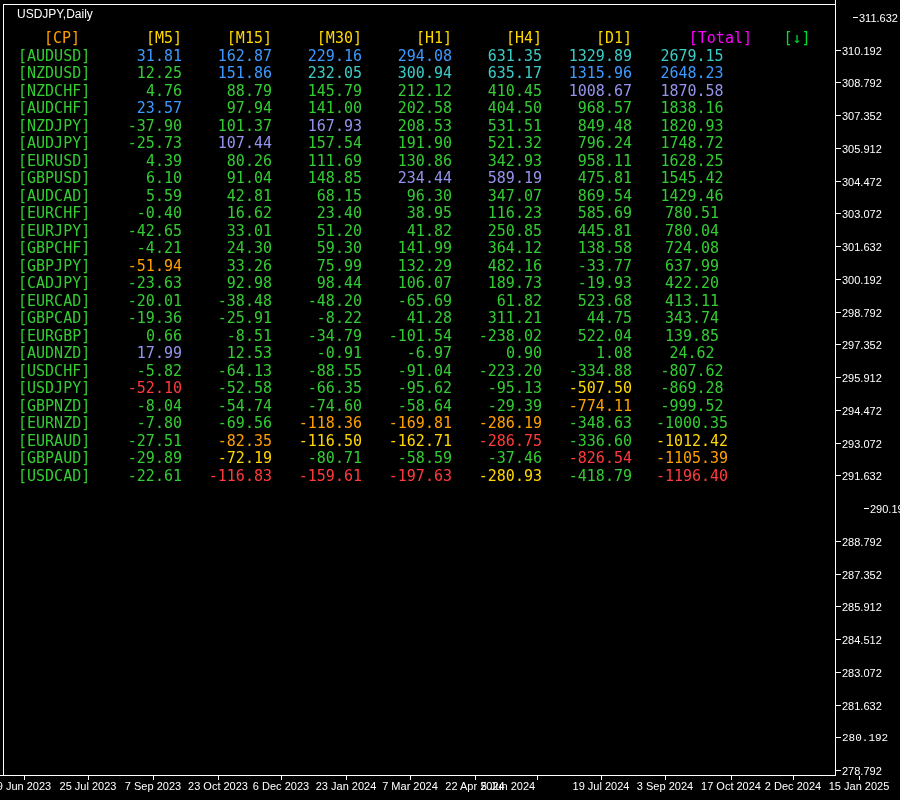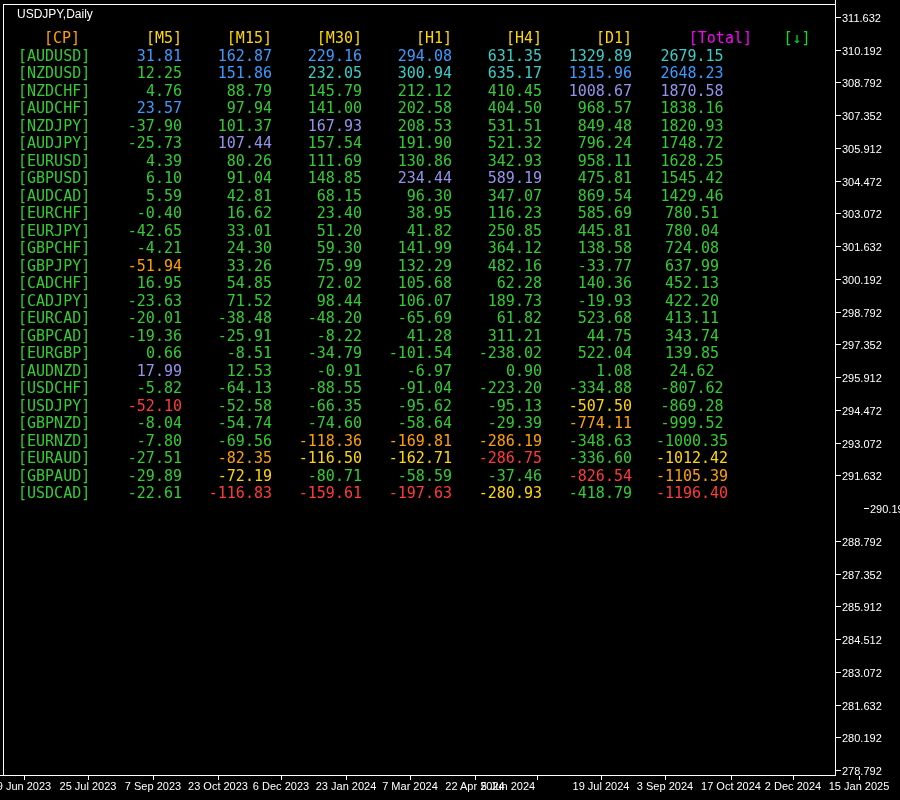--- a/index.html
+++ b/index.html
@@ -186,33 +186,23 @@
           <span class="pair">[GBPJPY]</span>
           <span class="c-orange">-51.94</span>
           <span class="c-green">33.26</span>
           <span class="c-green">75.99</span>
           <span class="c-green">132.29</span>
           <span class="c-green">482.16</span>
           <span class="c-green">-33.77</span>
           <span class="c-green">637.99</span>
         </div>
         <div class="grid-row">
-          <span class="pair">[CADCHF]</span>
-          <span class="c-green">16.95</span>
-          <span class="c-green">54.85</span>
-          <span class="c-green">72.02</span>
-          <span class="c-green">105.68</span>
-          <span class="c-green">62.28</span>
-          <span class="c-green">140.36</span>
-          <span class="c-green">452.13</span>
-        </div>
-        <div class="grid-row">
           <span class="pair">[CADJPY]</span>
           <span class="c-green">-23.63</span>
-          <span class="c-green">71.52</span>
+          <span class="c-green">92.98</span>
           <span class="c-green">98.44</span>
           <span class="c-green">106.07</span>
           <span class="c-green">189.73</span>
           <span class="c-green">-19.93</span>
           <span class="c-green">422.20</span>
         </div>
         <div class="grid-row">
           <span class="pair">[EURCAD]</span>
           <span class="c-green">-20.01</span>
           <span class="c-green">-38.48</span>
@@ -319,21 +309,21 @@
           <span class="c-red">-159.61</span>
           <span class="c-red">-197.63</span>
           <span class="c-yellow">-280.93</span>
           <span class="c-green">-418.79</span>
           <span class="c-red">-1196.40</span>
         </div>
       </div>
   </div>
 
   <div id="price-axis">
-      <div class="plabel" style="top: 12px;">311.632</div>
+      <div class="plabel" style="top: 12px; margin-left: 17px;">311.632</div>
       <div class="plabel" style="top: 44.74px;">310.192</div>
       <div class="plabel" style="top: 77.48px;">308.792</div>
       <div class="plabel" style="top: 110.22px;">307.352</div>
       <div class="plabel" style="top: 142.96px;">305.912</div>
       <div class="plabel" style="top: 175.7px;">304.472</div>
       <div class="plabel" style="top: 208.44px;">303.072</div>
       <div class="plabel" style="top: 241.18px;">301.632</div>
       <div class="plabel" style="top: 273.92px;">300.192</div>
       <div class="plabel" style="top: 306.66px;">298.792</div>
       <div class="plabel" style="top: 339.4px;">297.352</div>
@@ -341,21 +331,21 @@
       <div class="plabel" style="top: 404.88px;">294.472</div>
       <div class="plabel" style="top: 437.62px;">293.072</div>
       <div class="plabel" style="top: 470.36px;">291.632</div>
       <div class="plabel" style="top: 503.1px; margin-left: 28px;">290.192</div>
       <div class="plabel" style="top: 535.84px;">288.792</div>
       <div class="plabel" style="top: 568.58px;">287.352</div>
       <div class="plabel" style="top: 601.32px;">285.912</div>
       <div class="plabel" style="top: 634.06px;">284.512</div>
       <div class="plabel" style="top: 666.8px;">283.072</div>
       <div class="plabel" style="top: 699.54px;">281.632</div>
-      <div class="plabel" style="top: 732.28px;">280.192</div>
+      <div class="plabel" style="top: 732.28px; font-family: Liberation Mono, monospace;">280.192</div>
       <div class="plabel" style="top: 765.02px;">278.792</div>
     </div>
   <div id="date-axis">
       <div class="dtick" style="left: 24px;"></div>
       <div class="dlabel" style="left: 24px;">9 Jun 2023</div>
       <div class="dtick" style="left: 88px;"></div>
       <div class="dlabel" style="left: 88px;">25 Jul 2023</div>
       <div class="dtick" style="left: 153px;"></div>
       <div class="dlabel" style="left: 153px;">7 Sep 2023</div>
       <div class="dtick" style="left: 218px;"></div>

